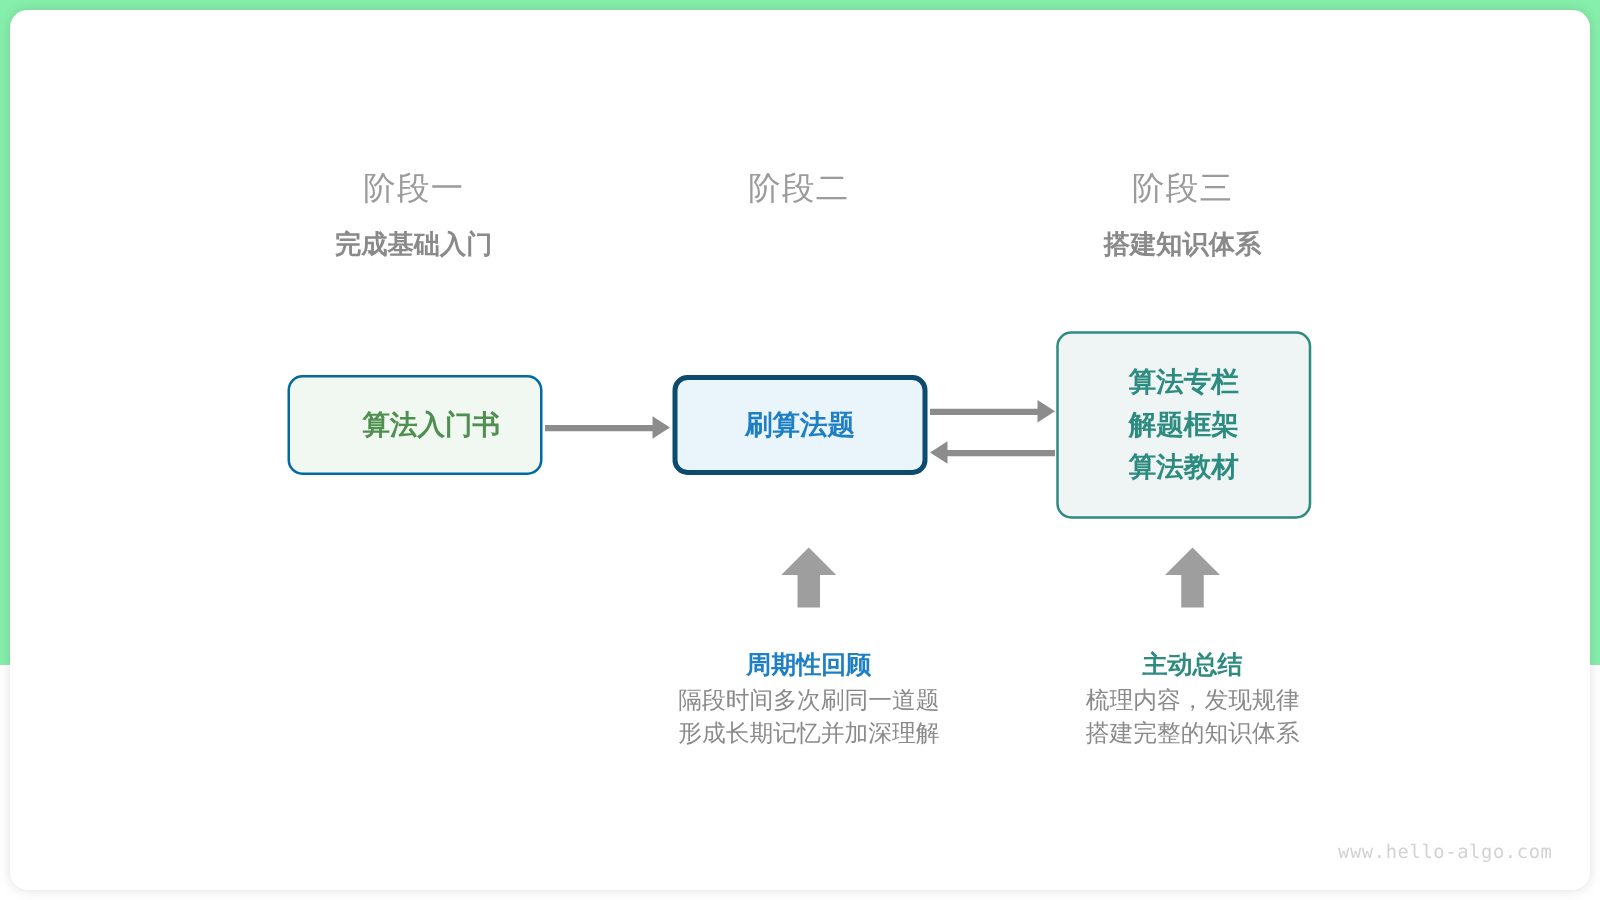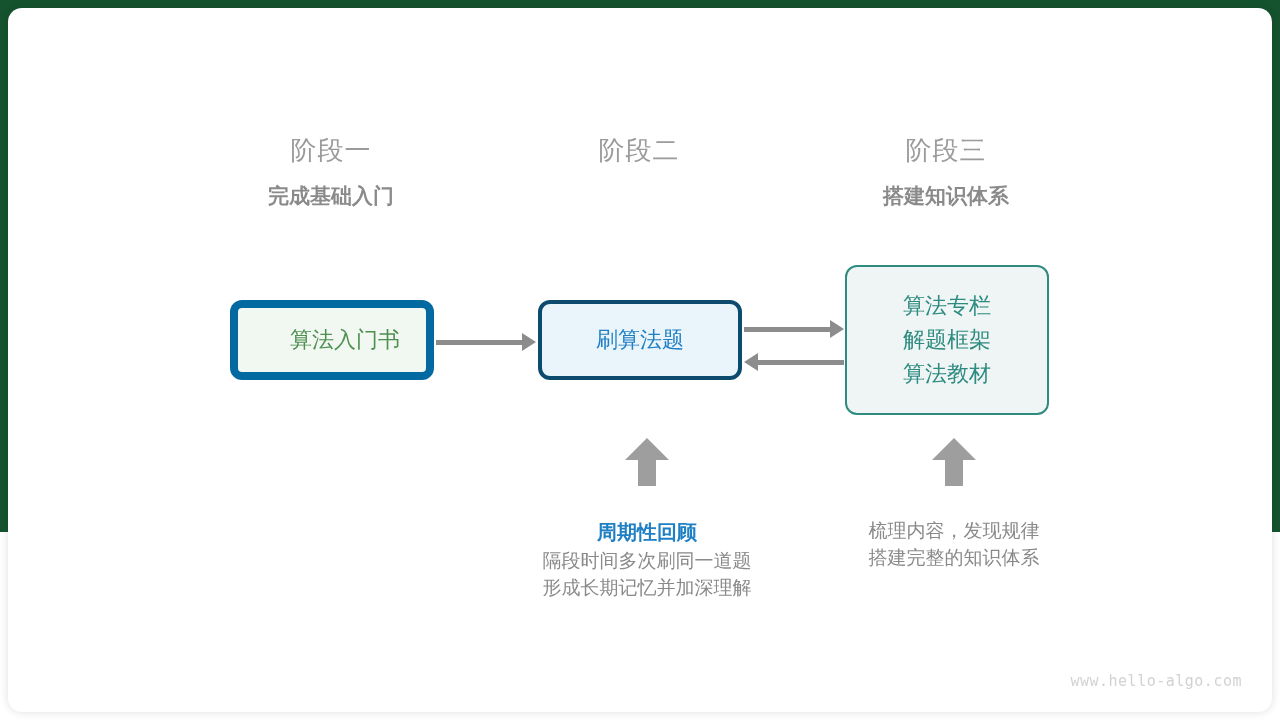--- a/index.html
+++ b/index.html
@@ -11,21 +11,21 @@
     width: 1280px;
     height: 720px;
     font-family: "Liberation Sans", "DejaVu Sans", sans-serif;
     overflow: hidden;
   }
 
   #canvas {
     position: relative;
     width: 1280px;
     height: 532px;
-    background: #14532d;
+    background: #86efac;
   }
 
   
   #card {
     position: absolute;
     left: 8px;
     top: 8px;
     width: 1264px;
     height: 704px;
     background: #ffffff;
@@ -58,21 +58,21 @@
 
   
   .flow-box {
     position: absolute;
     box-sizing: border-box;
     border-radius: 12px;
     display: flex;
     flex-direction: column;
     align-items: center;
     justify-content: center;
-    font-weight: normal;
+    font-weight: bold;
     font-size: 22px;
     line-height: 34px;
     text-align: right;
   }
   .flow-box .line { white-space: nowrap; }
 
   
   .h-arrow { position: absolute; }
   .h-arrow .shaft {
     position: absolute;
@@ -166,21 +166,21 @@
     <div class="stage-head" style="left:501px; top:125px;">
       <div class="stage-title">阶段二</div>
     </div>
 
     <div class="stage-head" style="left:808px; top:125px;">
       <div class="stage-title">阶段三</div>
       <div class="stage-sub">搭建知识体系</div>
     </div>
 
     <div class="flow-box" style="left:222px; top:292px; width:204px; height:80px;
-                border:8px solid #0369a1; background:#f1f7f1; color:#4f9050;padding-left:26px;">
+                border:2px solid #0369a1; background:#f1f7f1; color:#4f9050;padding-left:26px;">
       <div class="line">算法入门书</div>
     </div>
 
     <div class="flow-box" style="left:530px; top:292px; width:204px; height:80px;
                 border:4px solid #0c4a6e; background:#eaf4fb; color:#1f7fc4;">
       <div class="line">刷算法题</div>
     </div>
 
     <div class="flow-box" style="left:837px; top:257px; width:204px; height:150px;
                 border:2px solid #2e8b80; background:#eef5f4; color:#2e8b80;">
@@ -216,20 +216,21 @@
 
     <div class="note" style="left:479px; top:509px;">
       <div class="note-title" style="color:#1f7fc4;">周期性回顾</div>
       <div class="note-desc">
         <div>隔段时间多次刷同一道题</div>
         <div>形成长期记忆并加深理解</div>
       </div>
     </div>
 
     <div class="note" style="left:786px; top:509px;">
+      <div class="note-title" style="color:#2e8b80;">主动总结</div>
       <div class="note-desc">
         <div>梳理内容，发现规律</div>
         <div>搭建完整的知识体系</div>
       </div>
     </div>
 
     <div id="watermark">www.hello-algo.com</div>
 
   </div>
 </div>

